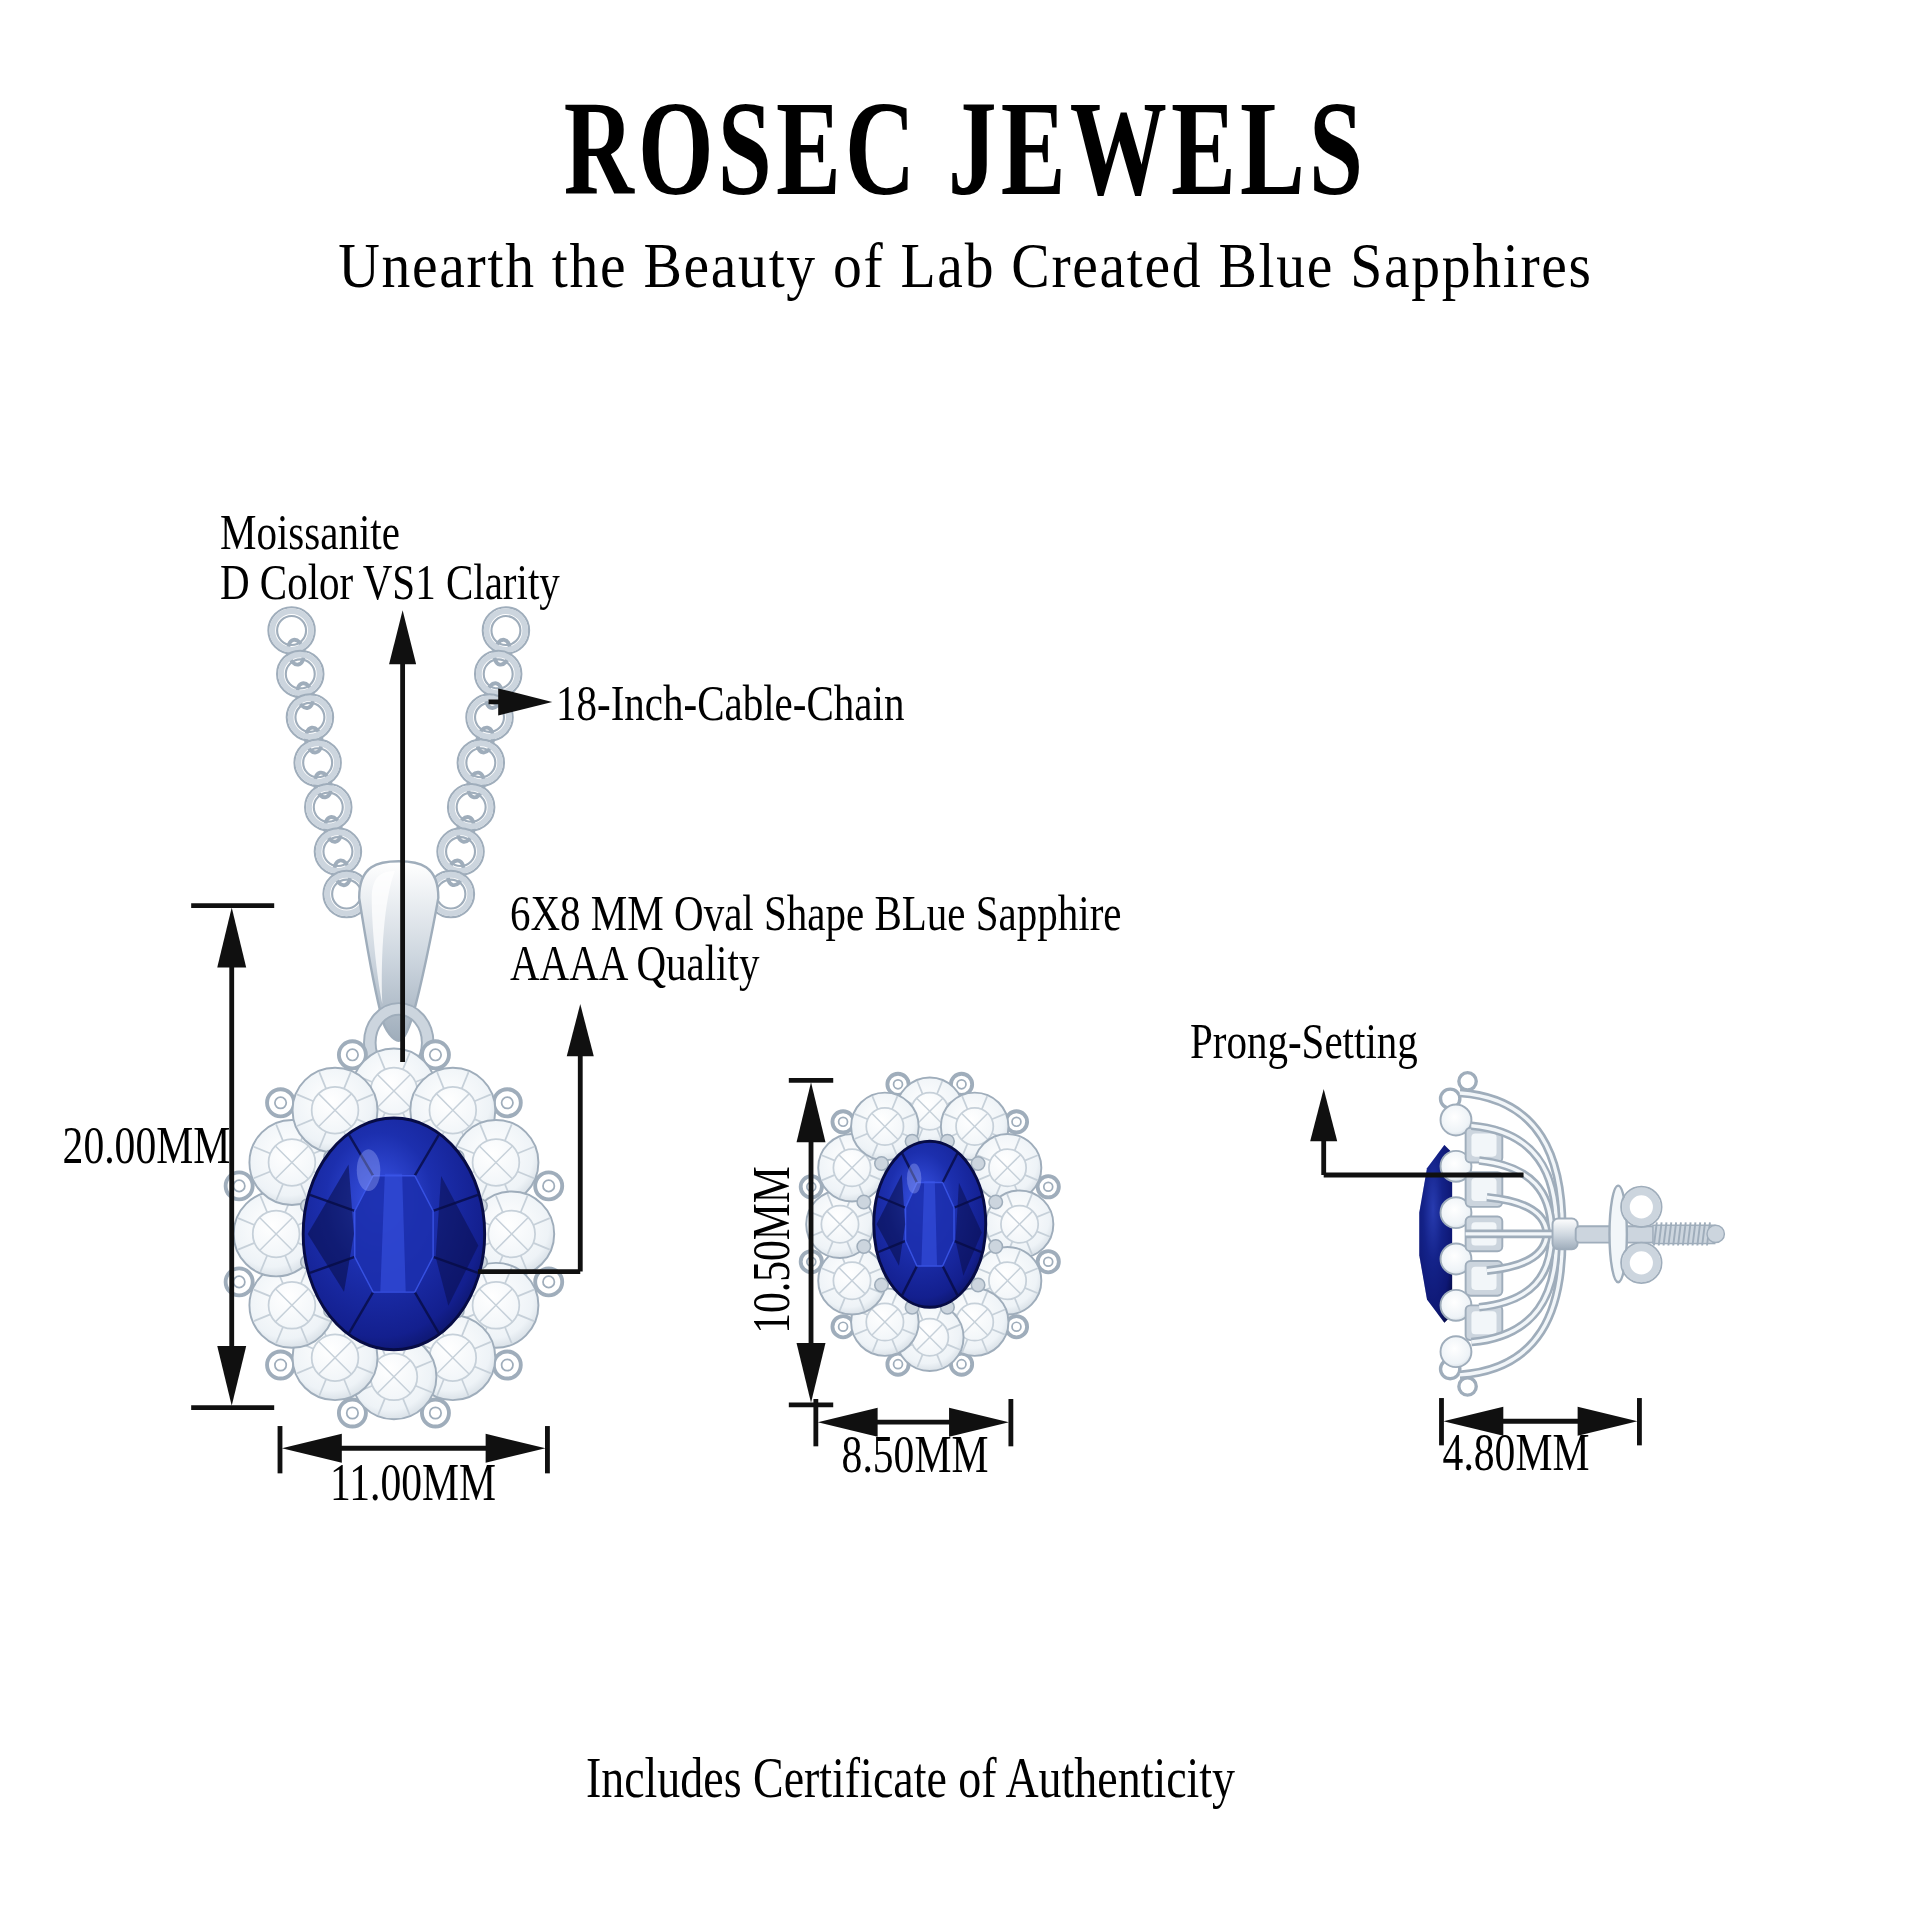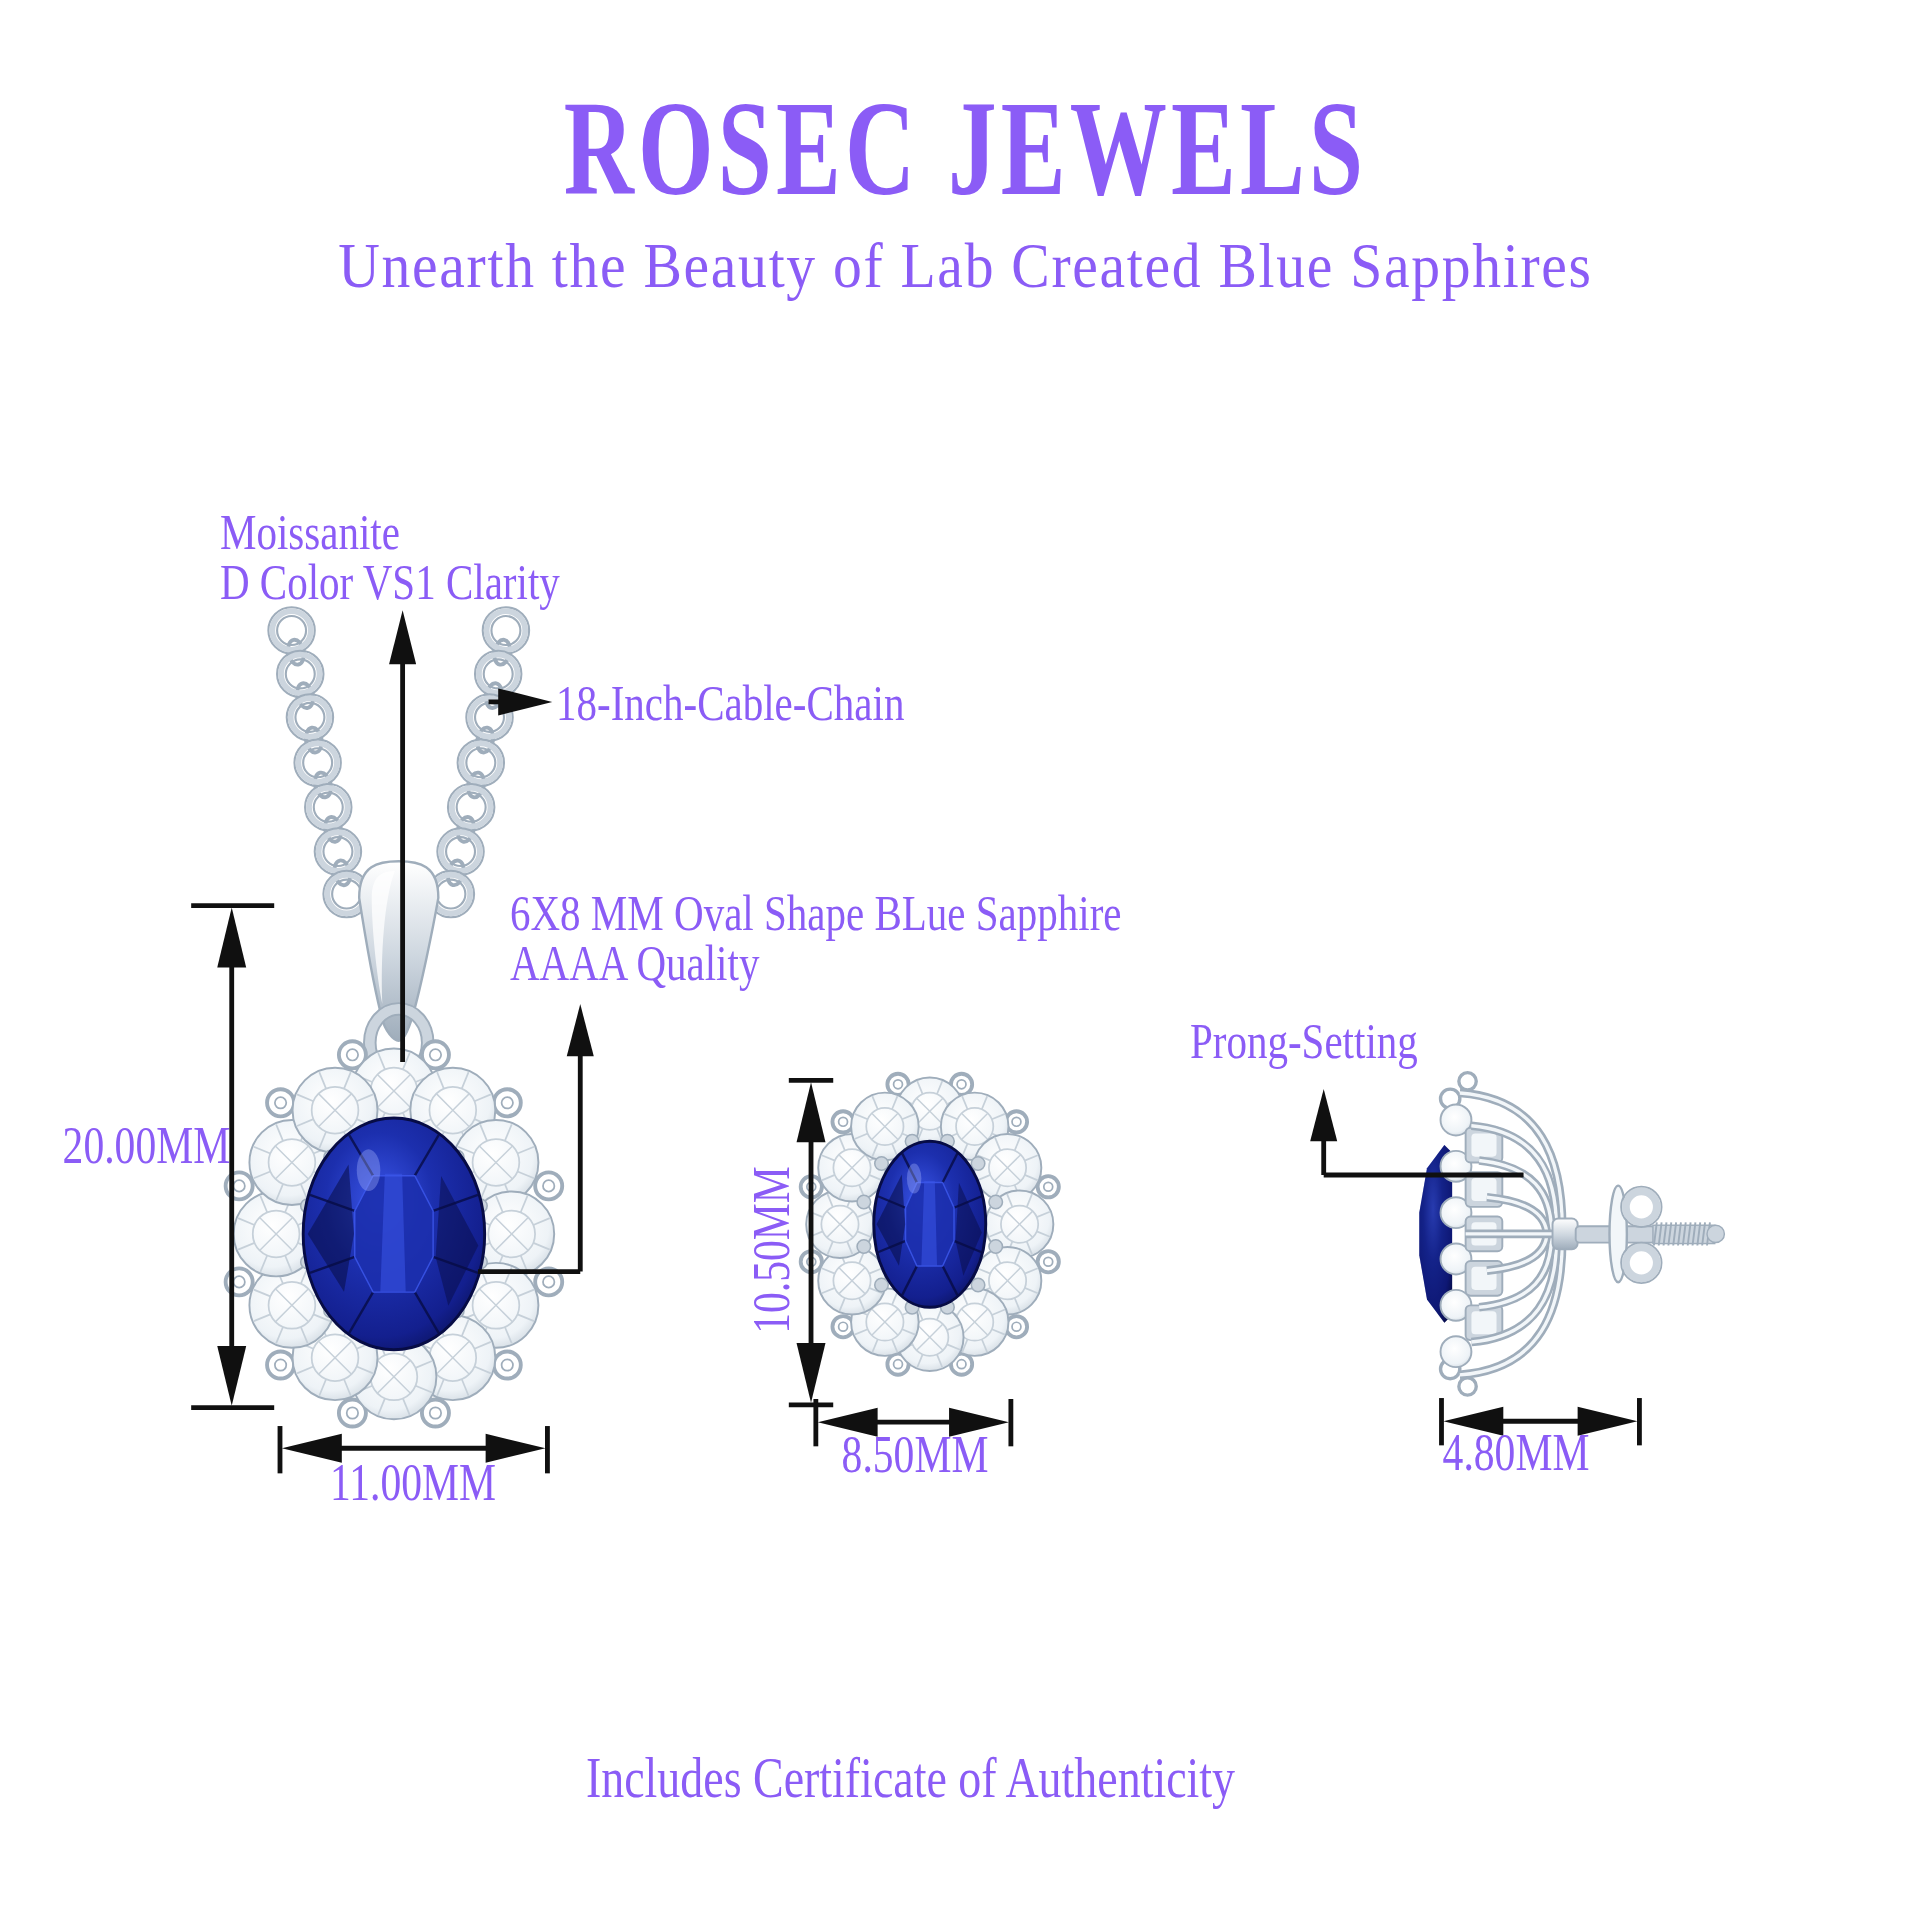--- a/index.html
+++ b/index.html
@@ -1,17 +1,17 @@
 <!DOCTYPE html>
 <html><head>
 <meta charset="utf-8">
 <style>
   html,body{margin:0;padding:0;background:#fff;}
   .page{position:relative;width:1931px;height:1931px;background:#ffffff;overflow:hidden;
-        font-family:"Liberation Serif", serif;color:#8b5cf6;}
+        font-family:"Liberation Serif", serif;color:#000000;}
   .page svg{position:absolute;left:0;top:0;width:1931px;height:1931px;}
   .txt{position:absolute;white-space:pre-line;line-height:1.0;}
   .brand{left:386px;top:81px;width:1159px;text-align:center;font-size:135px;font-weight:700;
          letter-spacing:5.8px;transform:scaleX(.72);transform-origin:center top;}
   .tagline{left:193px;top:234px;width:1545px;text-align:center;font-size:64px;font-weight:400;
          letter-spacing:1.9px;transform:scaleX(.90);transform-origin:center top;}
   .ann{font-size:50px;transform:scaleX(.82);transform-origin:left top;line-height:50px;}
   .ann-halo{left:220px;top:507px;}
   .ann-chain{left:556px;top:678px;}
   .ann-stone{left:510px;top:888px;}

